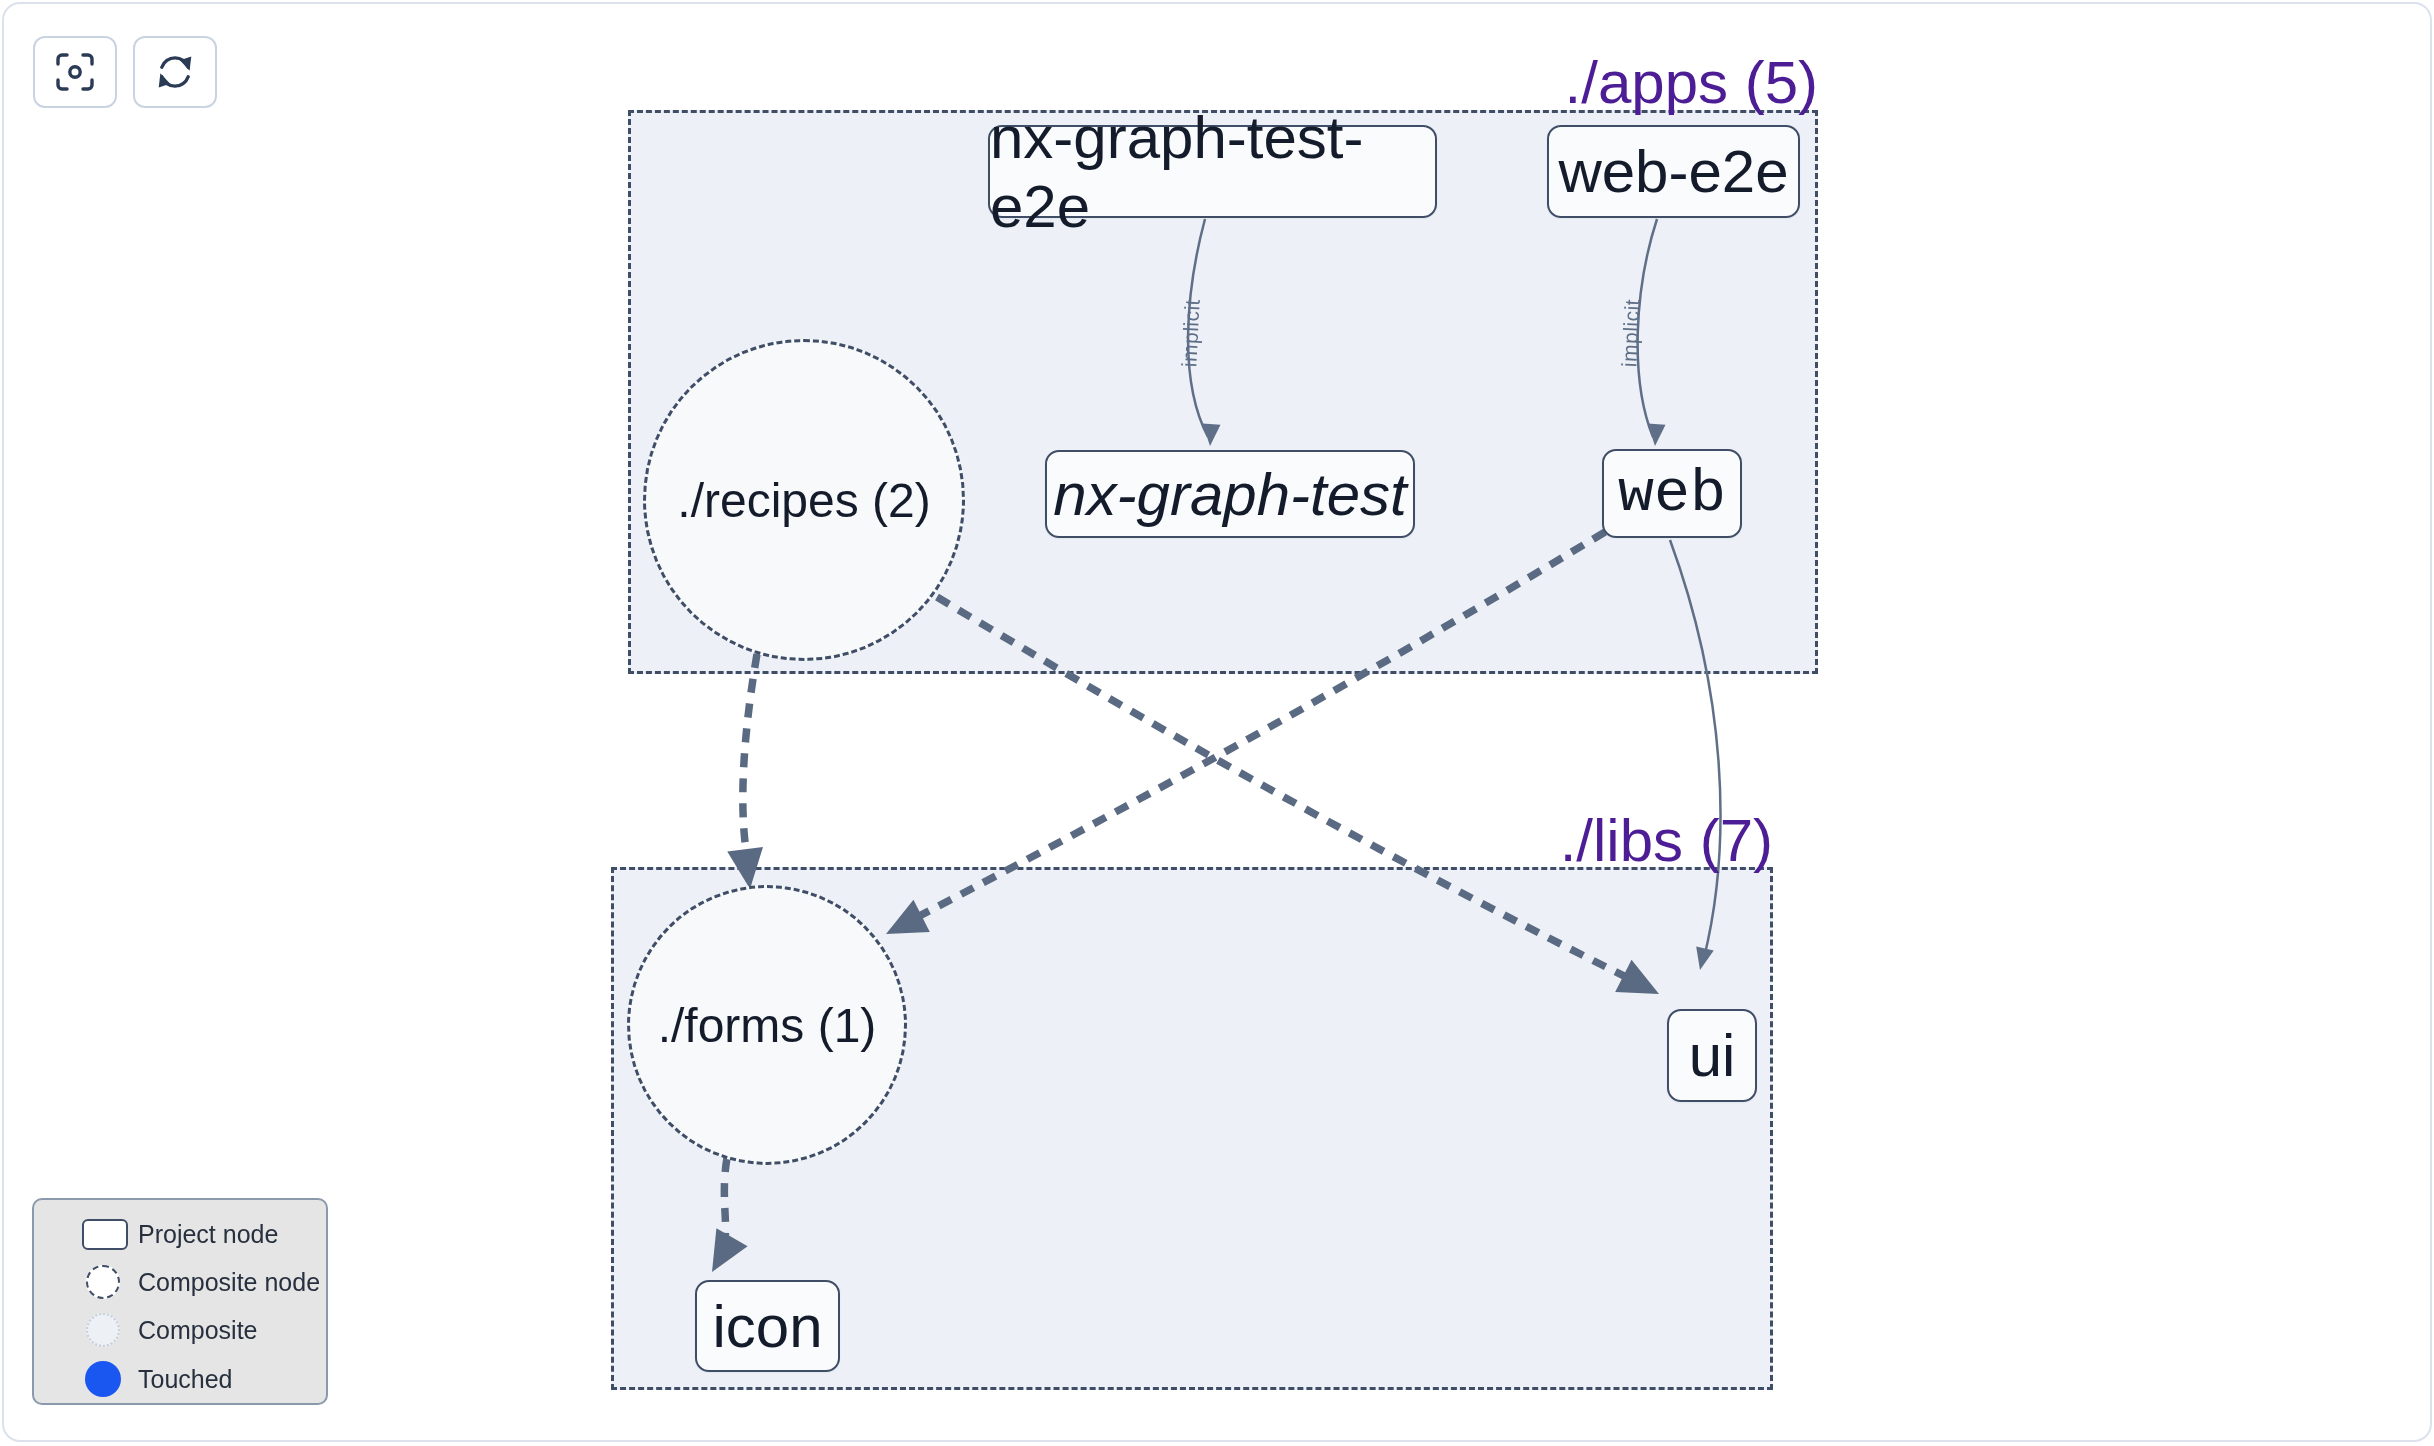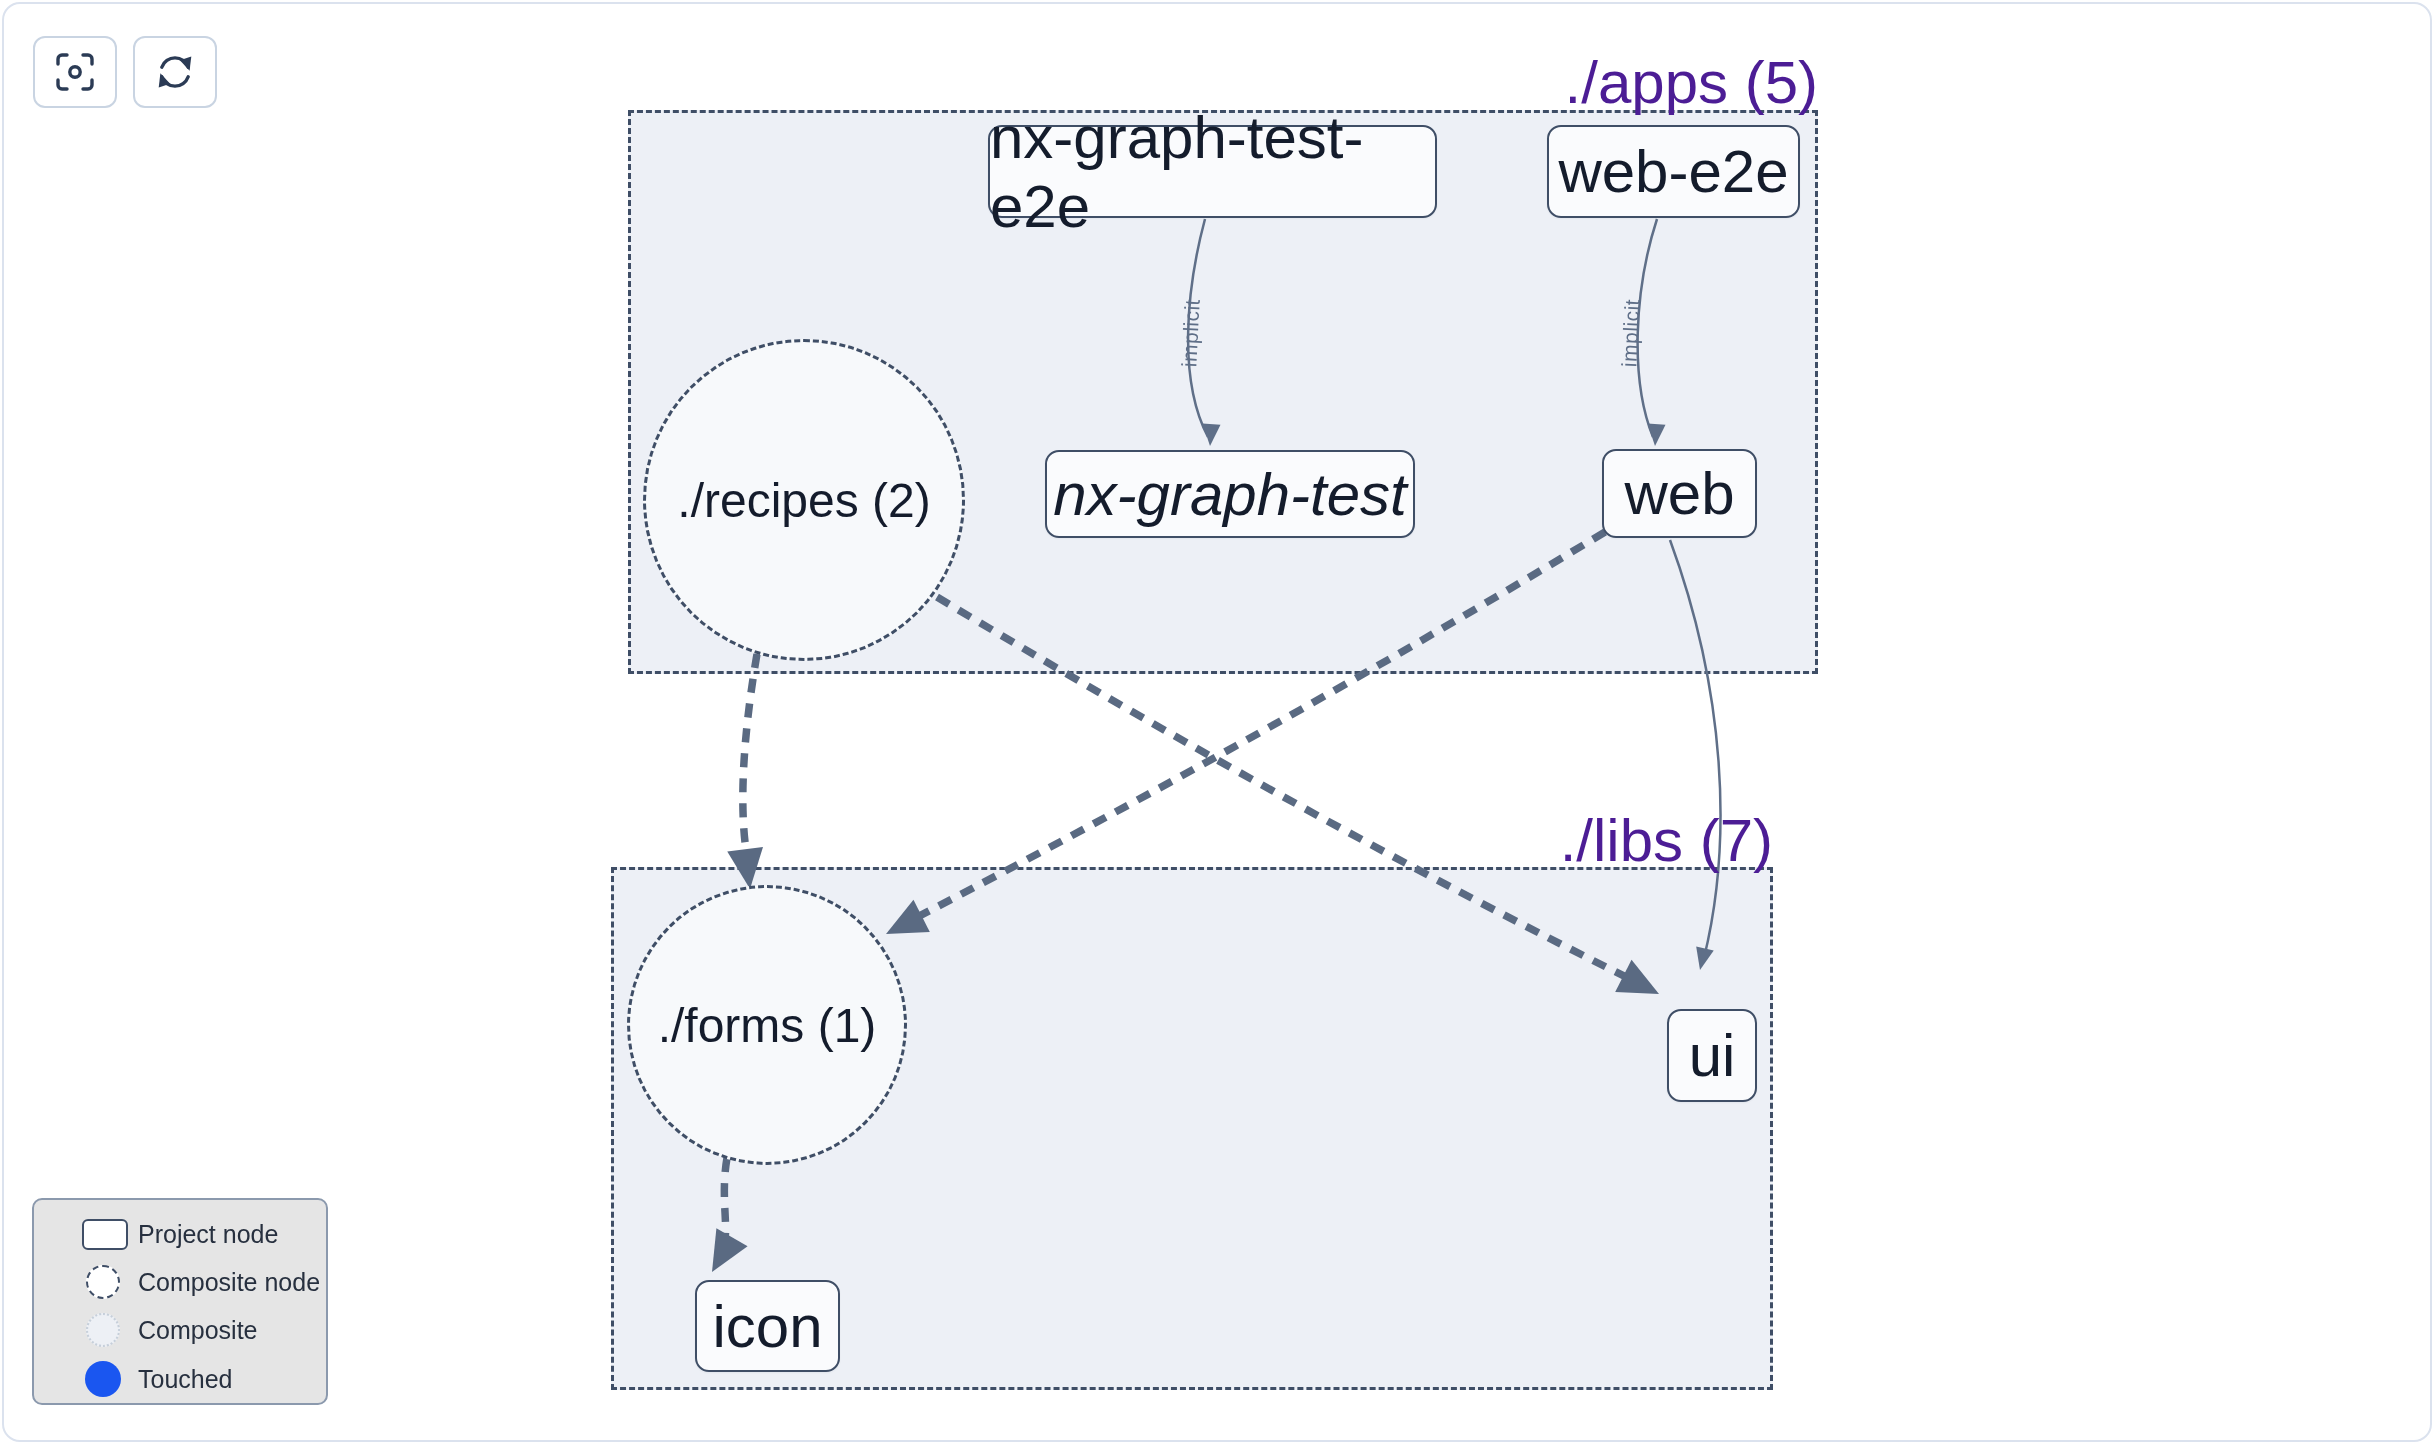--- a/index.html
+++ b/index.html
@@ -119,21 +119,21 @@
     <polygon class="ah-thick" points="0,0 -18,-40 18,-40" transform="translate(712,1272) rotate(30)"></polygon>
   </svg>
 
   <div class="edge-label" style="left:1131px;top:320px;transform:rotate(-87deg);">implicit</div>
   <div class="edge-label" style="left:1571px;top:320px;transform:rotate(-87deg);">implicit</div>
 
   <div class="node" style="left:988px;top:125px;width:449px;height:93px;">nx-graph-test-e2e</div>
   <div class="node" style="left:1547px;top:125px;width:253px;height:93px;">web-e2e</div>
   <div class="composite" style="left:643px;top:339px;width:322px;height:322px;">./recipes (2)</div>
   <div class="node" style="left:1045px;top:450px;width:370px;height:88px;font-style:italic;">nx-graph-test</div>
-  <div class="node" style="left:1602px;top:449px;width:155px;height:89px;">web</div>
+  <div class="node" style="left:1602px;top:449px;width:140px;height:89px;font-family:Liberation Mono, monospace;">web</div>
   <div class="composite" style="left:627px;top:885px;width:280px;height:280px;">./forms (1)</div>
   <div class="node" style="left:1667px;top:977px;width:90px;height:93px;margin-top:32px;">ui</div>
   <div class="node" style="left:695px;top:1280px;width:145px;height:92px;">icon</div>
 
   <div class="legend">
     <div class="legend-row" style="top:10px;">
       <span class="legend-swatch sw-rect"></span>
       <span class="legend-text">Project node</span>
     </div>
     <div class="legend-row" style="top:58px;">

